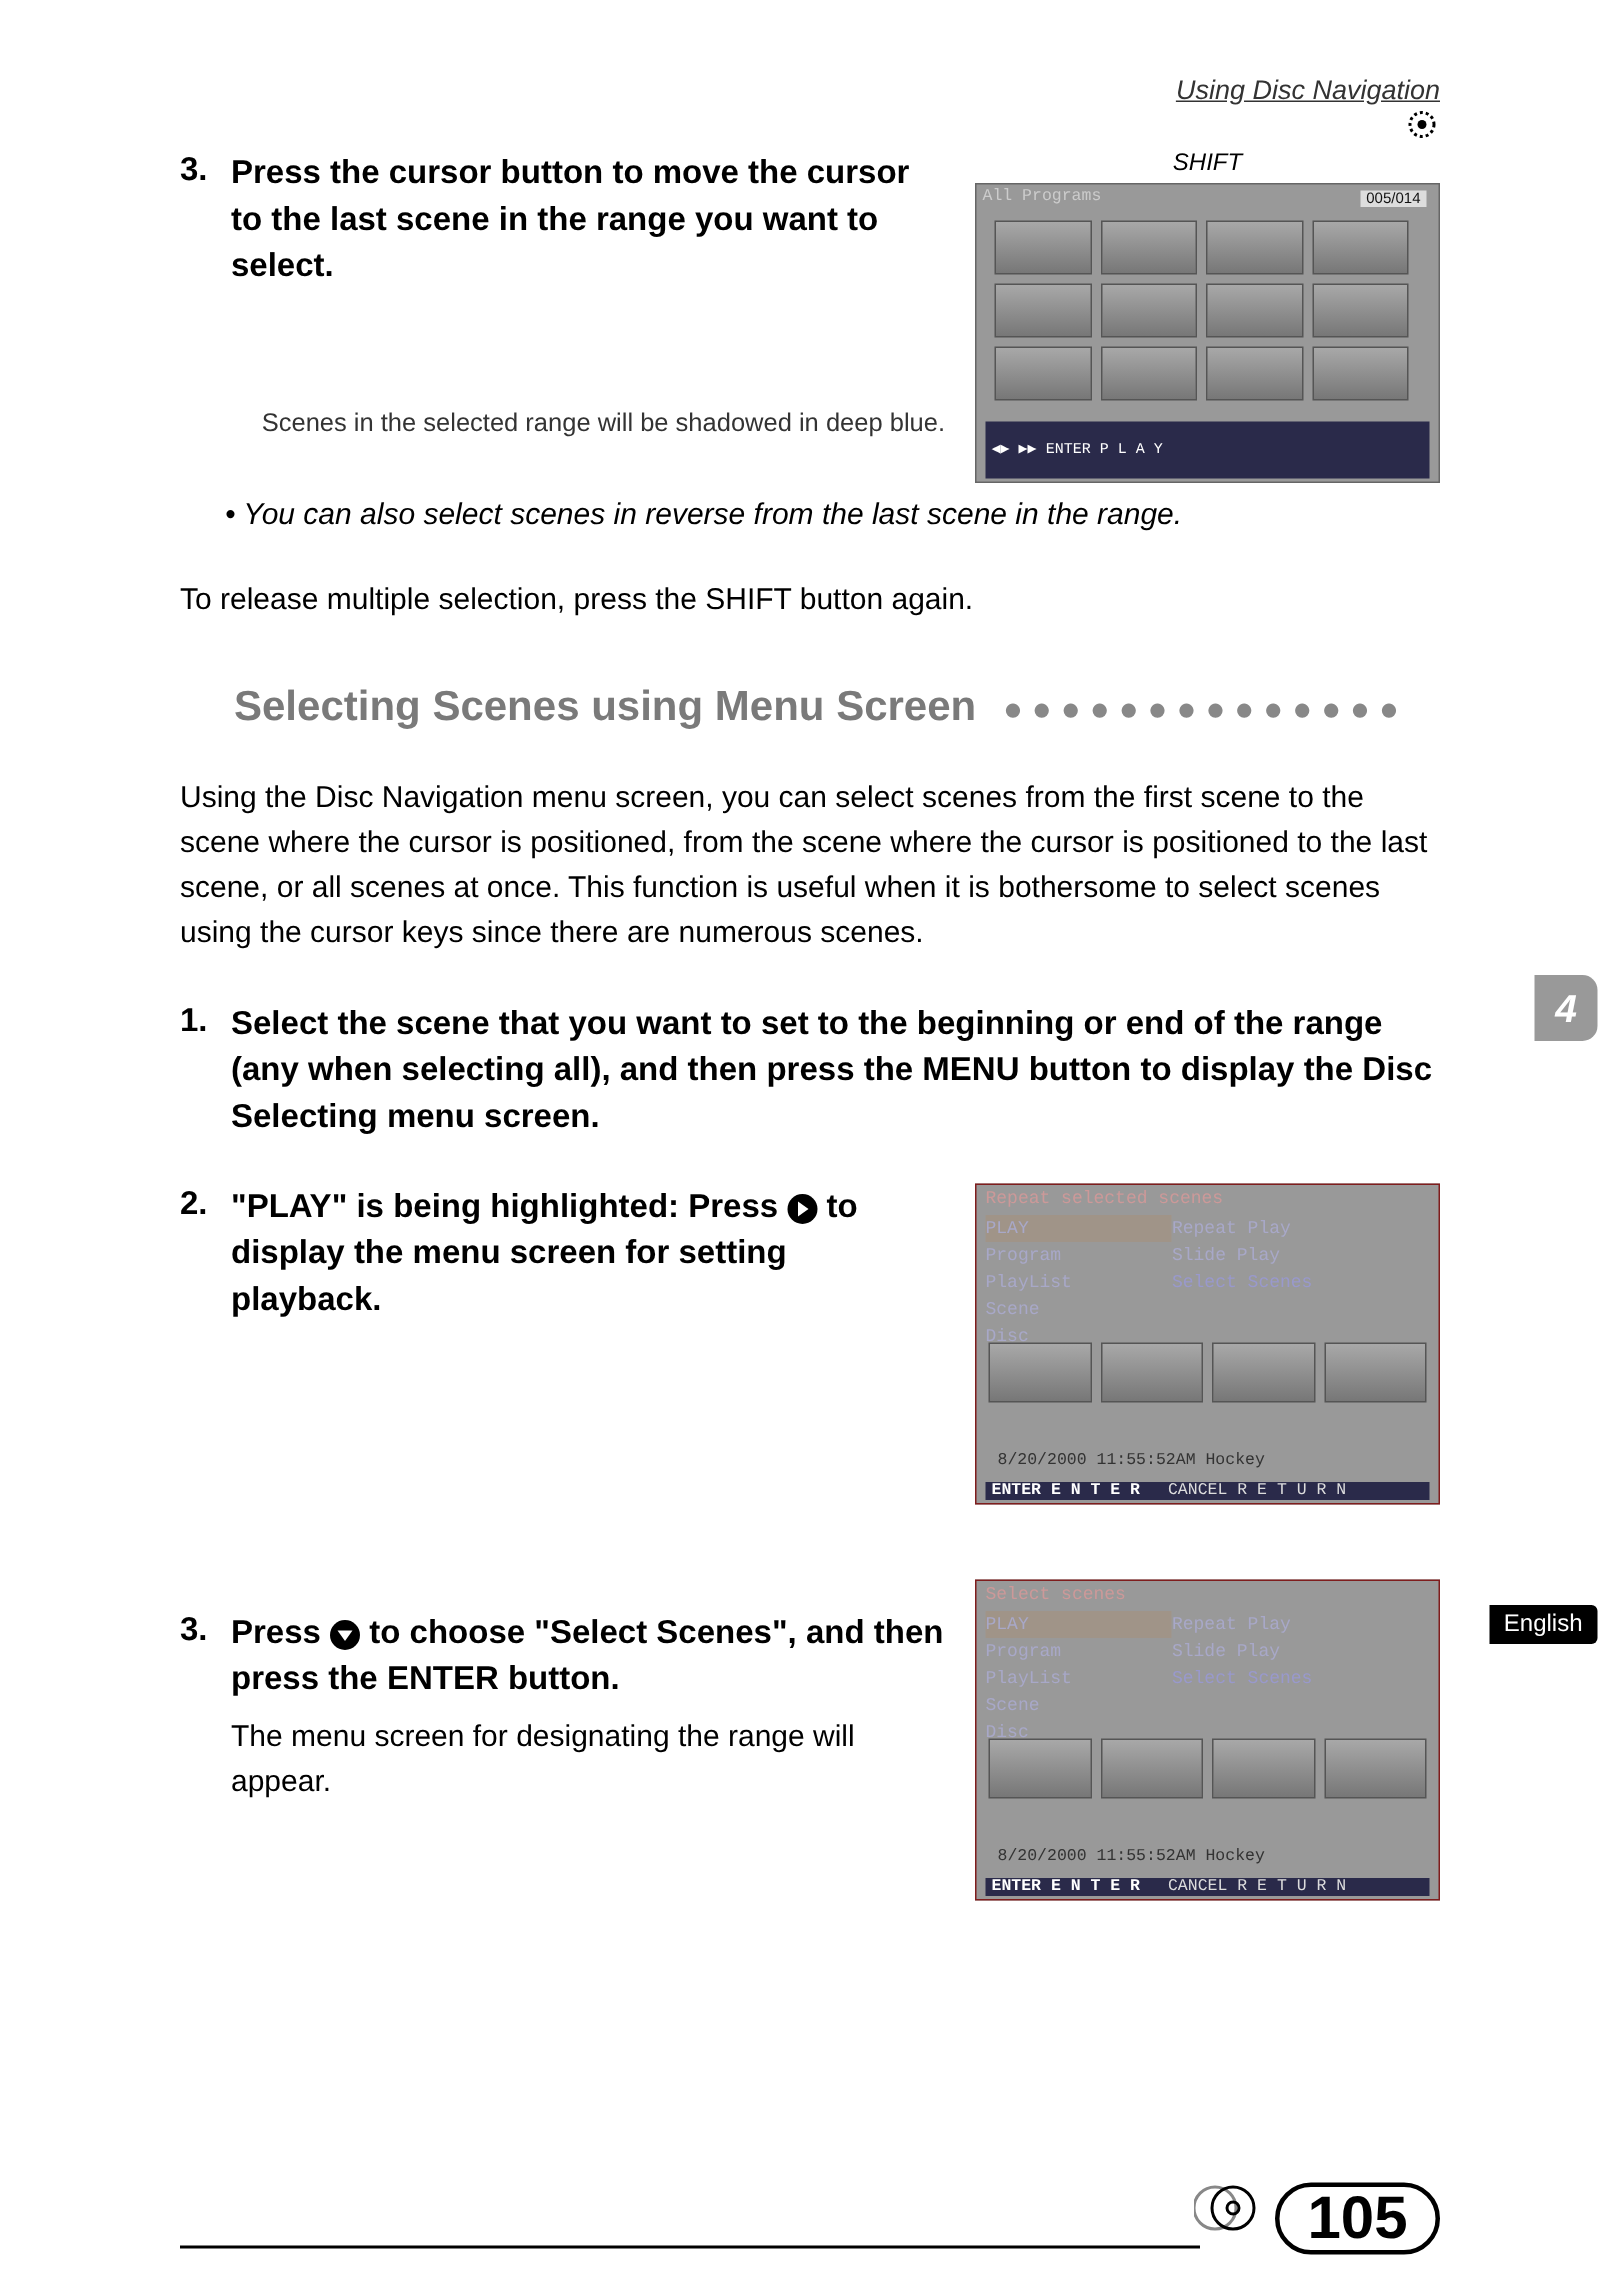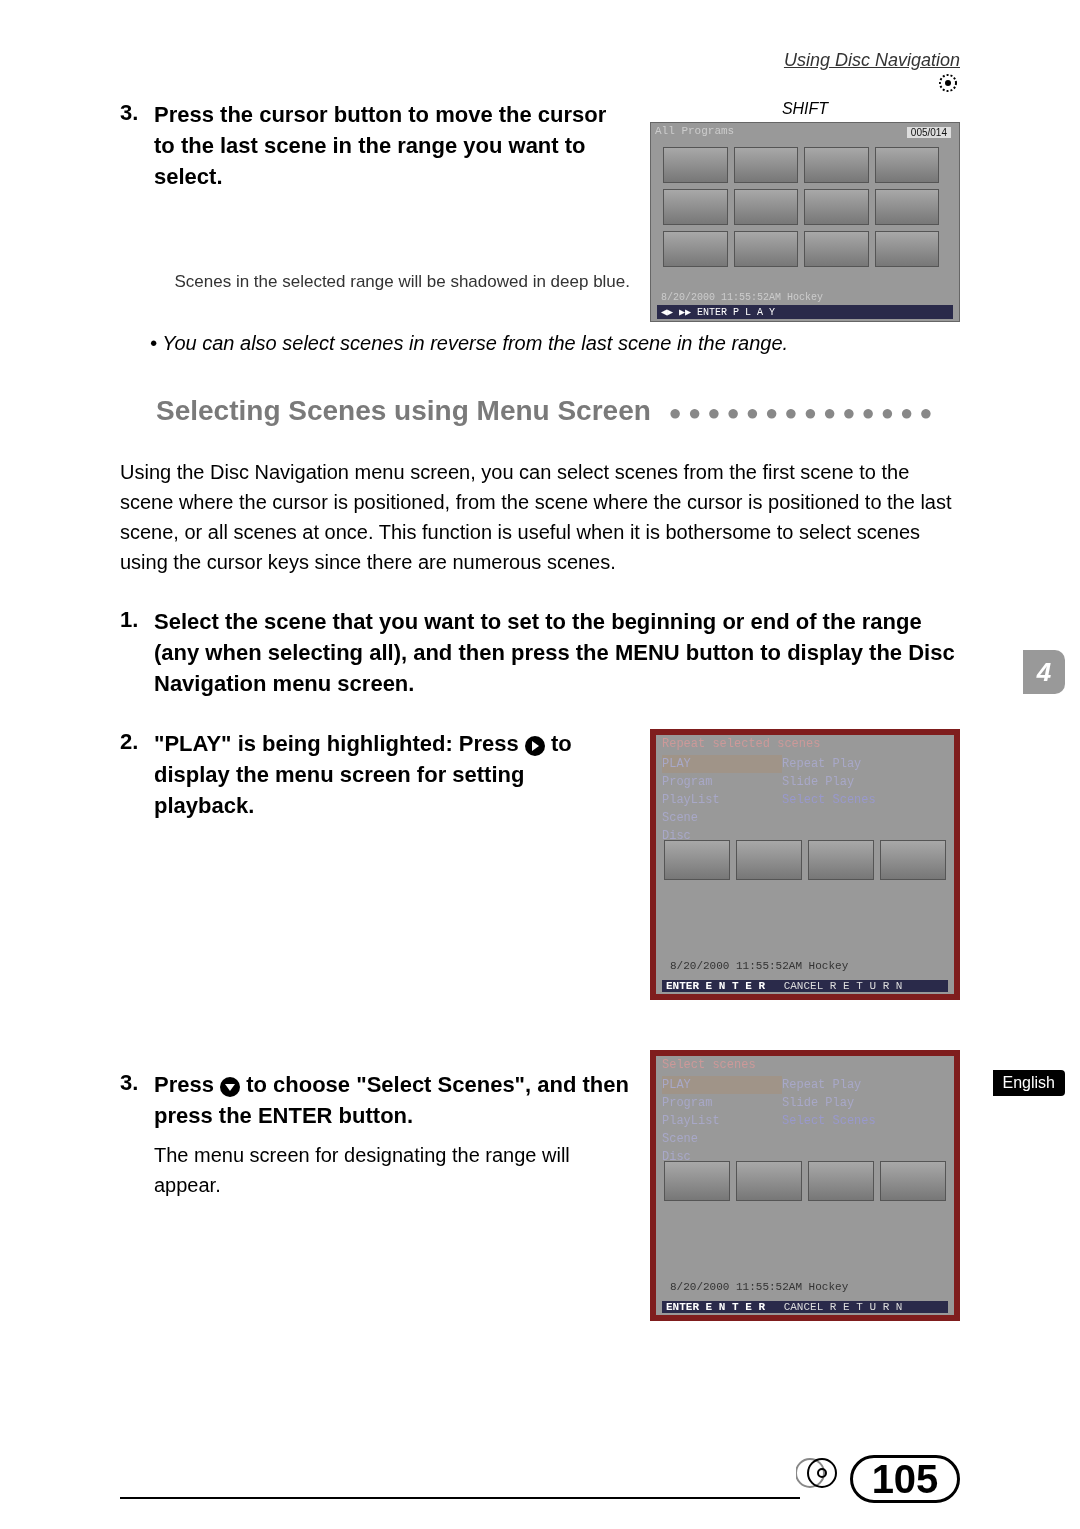--- a/index.html
+++ b/index.html
@@ -70,22 +70,22 @@
   .thumb-img {
     background: #999;
     width: 310px;
     height: 200px;
     border: 1px solid #666;
     position: relative;
   }
   .thumb-img2 {
     background: #999;
     width: 310px;
-    height: 271px;
-    border: 6px solid #7f1d1d;
+    height: 214px;
+    border: 1px solid #7f1d1d;
     position: relative;
   }
   .caption-italic {
     font-size: 17px;
     color: #333;
     text-align: right;
     margin-top: 80px;
     margin-right: 10px;
   }
   .tip-header {
@@ -264,21 +264,21 @@
   }
   .mini-footer {
     position: absolute;
     bottom: 2px;
     left: 6px;
     right: 6px;
     font-size: 10px;
     color: #fff;
     font-family: "Courier New", monospace;
     background: #2a2a4a;
-    padding: 1px 4px;
+    padding: 13px 4px;
   }
   .menu-title {
     position: absolute;
     top: 2px;
     left: 6px;
     font-size: 12px;
     color: #c99;
     font-family: "Courier New", monospace;
   }
   .menu-cols {
@@ -380,31 +380,32 @@
     </div>
 
     <div class="caption-italic">Scenes in the selected range will be shadowed in deep blue.</div>
 
     <div class="clear"></div>
 
     <div>
       <div class="tip-body">• You can also select scenes in reverse from the last scene in the range.</div>
     </div>
 
+    <div class="para">To release multiple selection, press the SHIFT button again.</div>
 
     <div class="section-title">
       <span>Selecting Scenes using Menu Screen</span>
       <span class="dots-row">●●●●●●●●●●●●●●</span>
     </div>
 
     <div class="para">Using the Disc Navigation menu screen, you can select scenes from the first scene to the scene where the cursor is positioned, from the scene where the cursor is positioned to the last scene, or all scenes at once. This function is useful when it is bothersome to select scenes using the cursor keys since there are numerous scenes.</div>
 
     <div class="step" style="margin-top:30px">
       <div class="step-num">1.</div>
-      <div class="step-body">Select the scene that you want to set to the beginning or end of the range (any when selecting all), and then press the MENU button to display the Disc Navigation menu screen.</div>
+      <div class="step-body">Select the scene that you want to set to the beginning or end of the range (any when selecting all), and then press the MENU button to display the Disc Selecting menu screen.</div>
     </div>
 
     <div class="float-right" style="margin-top:10px">
       <div class="thumb-img2">
         <div class="menu-title">Repeat selected scenes</div>
         <div class="menu-cols">
           <div class="menu-left">
             <div>PLAY</div>
             <div>Program</div>
             <div>PlayList</div>

